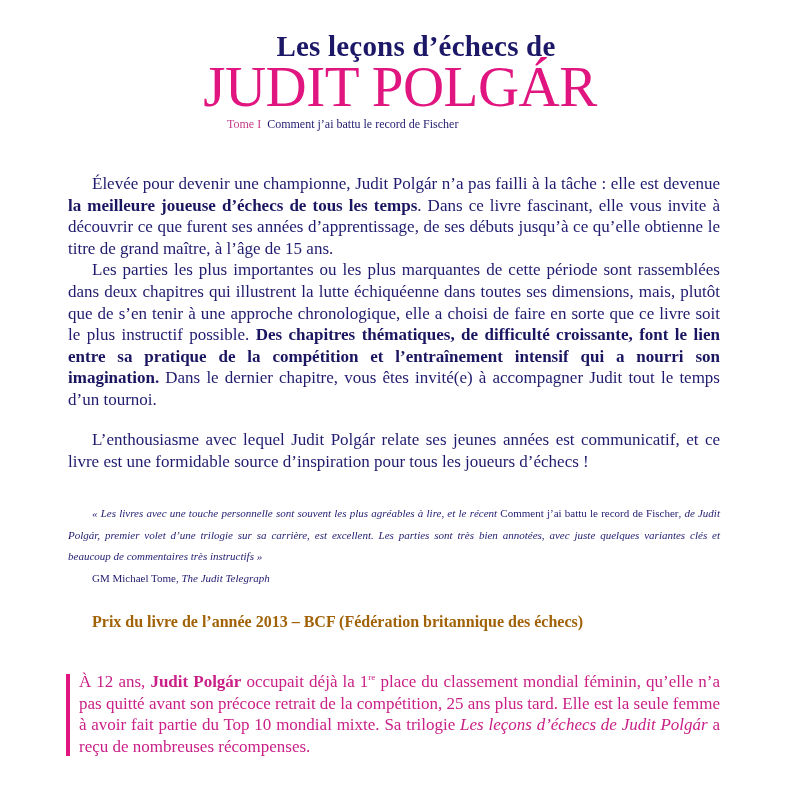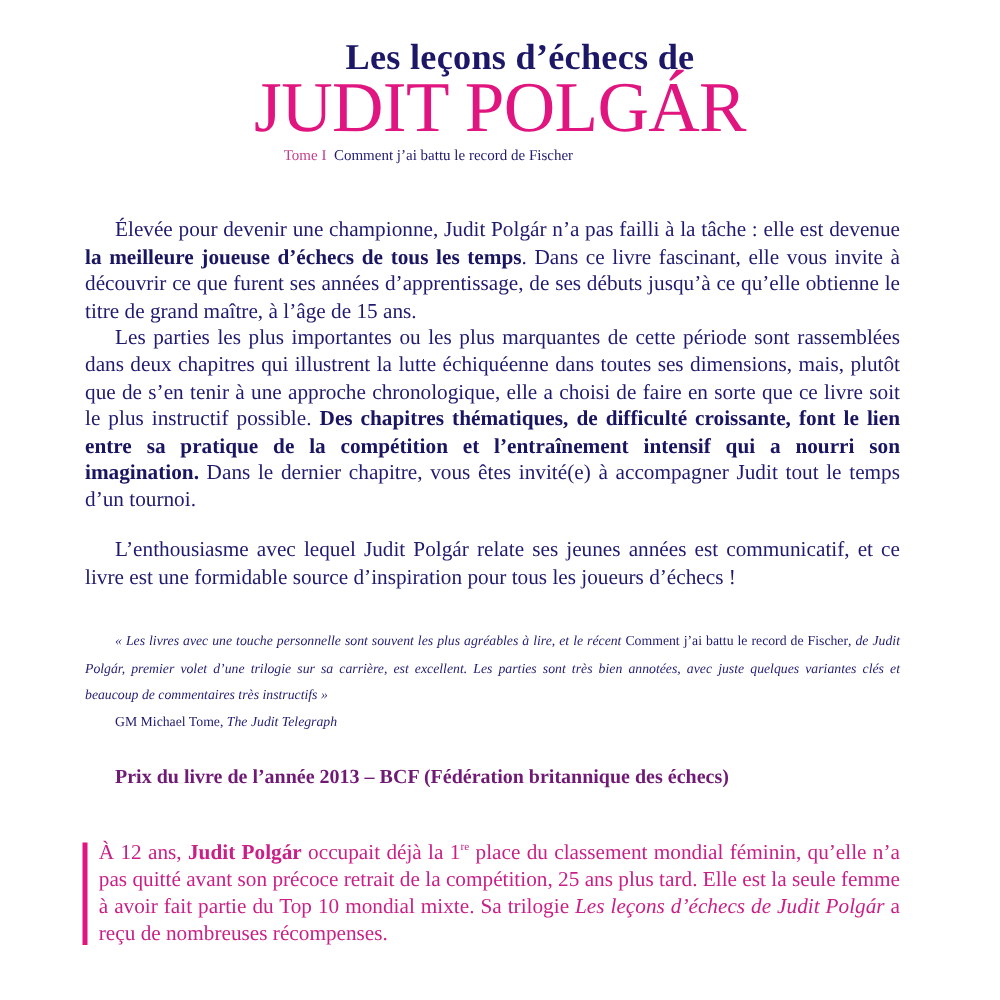--- a/index.html
+++ b/index.html
@@ -31,21 +31,21 @@
   .p1 { top: 173px; }
   .p2 { top: 429px; }
   .quote {
     position: absolute; left: 68px; width: 652px; top: 491px;
     font-size: 11px; line-height: 21.6px; text-align: justify; color: #1f1a6e; margin-top: 12px;
   }
   .quote p { margin: 0; text-indent: 24px; }
   .quote i { font-style: italic; }
   .quote .source { display: block; padding-left: 24px; text-indent: 0; }
   .prize {
-    position: absolute; left: 92px; top: 613px; font-size: 16px; font-weight: bold; color: #701a75; white-space: nowrap;
+    position: absolute; left: 92px; top: 613px; font-size: 16px; font-weight: bold; color: #a16207; white-space: nowrap;
   }
   .bio {
     position: absolute; left: 66px; top: 674px; width: 654px; height: 82px;
   }
   .bio-bar {
     position: absolute; left: 0; top: 0; width: 4px; height: 82px; background: #e0157f;
   }
   .bio-text {
     position: absolute; left: 13px; top: -3px; width: 641px;
     font-size: 17px; line-height: 21.5px; color: #c91f86; text-align: justify;

